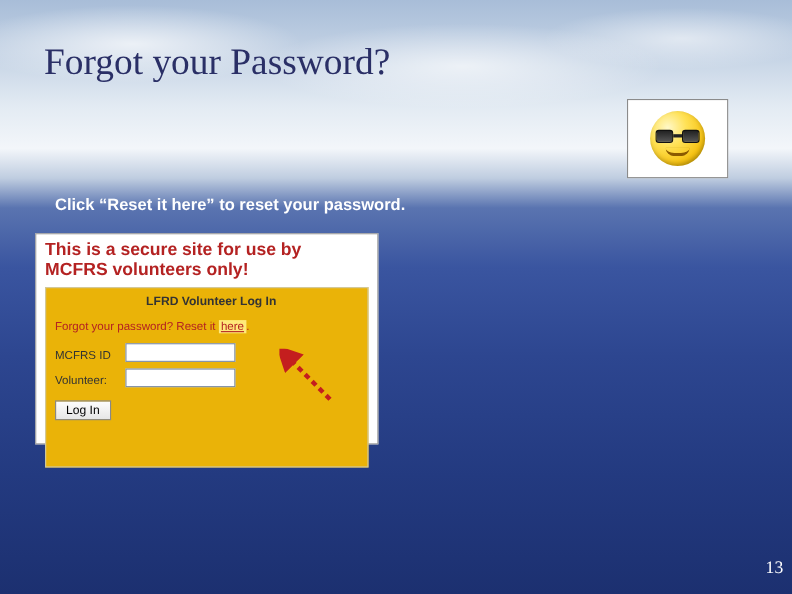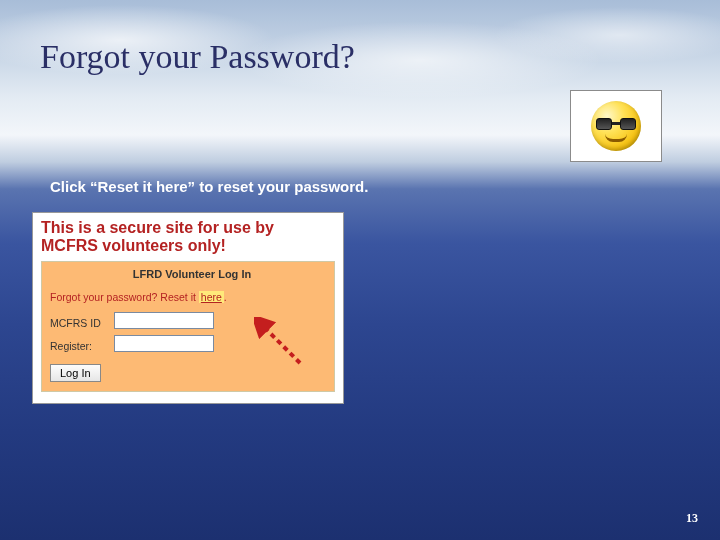--- a/index.html
+++ b/index.html
@@ -102,25 +102,25 @@
   }
 
   .secure-note {
     color: #b42222;
     font-size: 16px;
     font-weight: 700;
     margin-bottom: 6px;
   }
 
   .inner-form {
-    background: #fdba74;
+    background: #eab308;
     border: 1px solid #cfc9a6;
     padding: 6px 0 8px 8px;
     position: relative;
-    height: 131px;
+    height: 164px;
   }
 
   .form-header {
     text-align: center;
     font-size: 11px;
     font-weight: 700;
     color: #333;
     margin-bottom: 10px;
   }
 
@@ -153,26 +153,25 @@
     position: absolute;
     left: 212px;
     top: 55px;
     width: 50px;
     height: 50px;
     pointer-events: none;
   }
 
   .page-number {
     position: absolute;
-    right: 22px;
+    right: 8px;
     bottom: 14px;
     color: #fff;
-    font-size: 12px;
+    font-size: 16px;
     font-family: "Times New Roman", serif;
-    font-weight: bold;
   }
 </style>
 </head>
 <body>
 
 <div class="slide">
   <div class="cloud-band"></div>
 
   <h1 class="title">Forgot your Password?</h1>
 
@@ -201,21 +200,21 @@
         <div>
           <span>Forgot your password? Reset it </span><a href="#" class="reset-link">here</a><span>.</span>
         </div>
       </div>
 
       <div class="field-row">
         <span class="field-label">MCFRS ID</span>
         <input class="field-input" type="text" style="">
       </div>
       <div class="field-row">
-        <span class="field-label">Register:</span>
+        <span class="field-label">Volunteer:</span>
         <input class="field-input" type="password" style="">
       </div>
 
       <button class="login-btn">Log In</button>
 
       <svg class="arrow" viewBox="0 0 50 50">
         <defs>
           <marker id="ah" markerWidth="8" markerHeight="8" refX="2" refY="3" orient="auto">
             <path d="M0,0 L6,3 L0,6 Z" fill="#c41e1e"></path>
           </marker>

